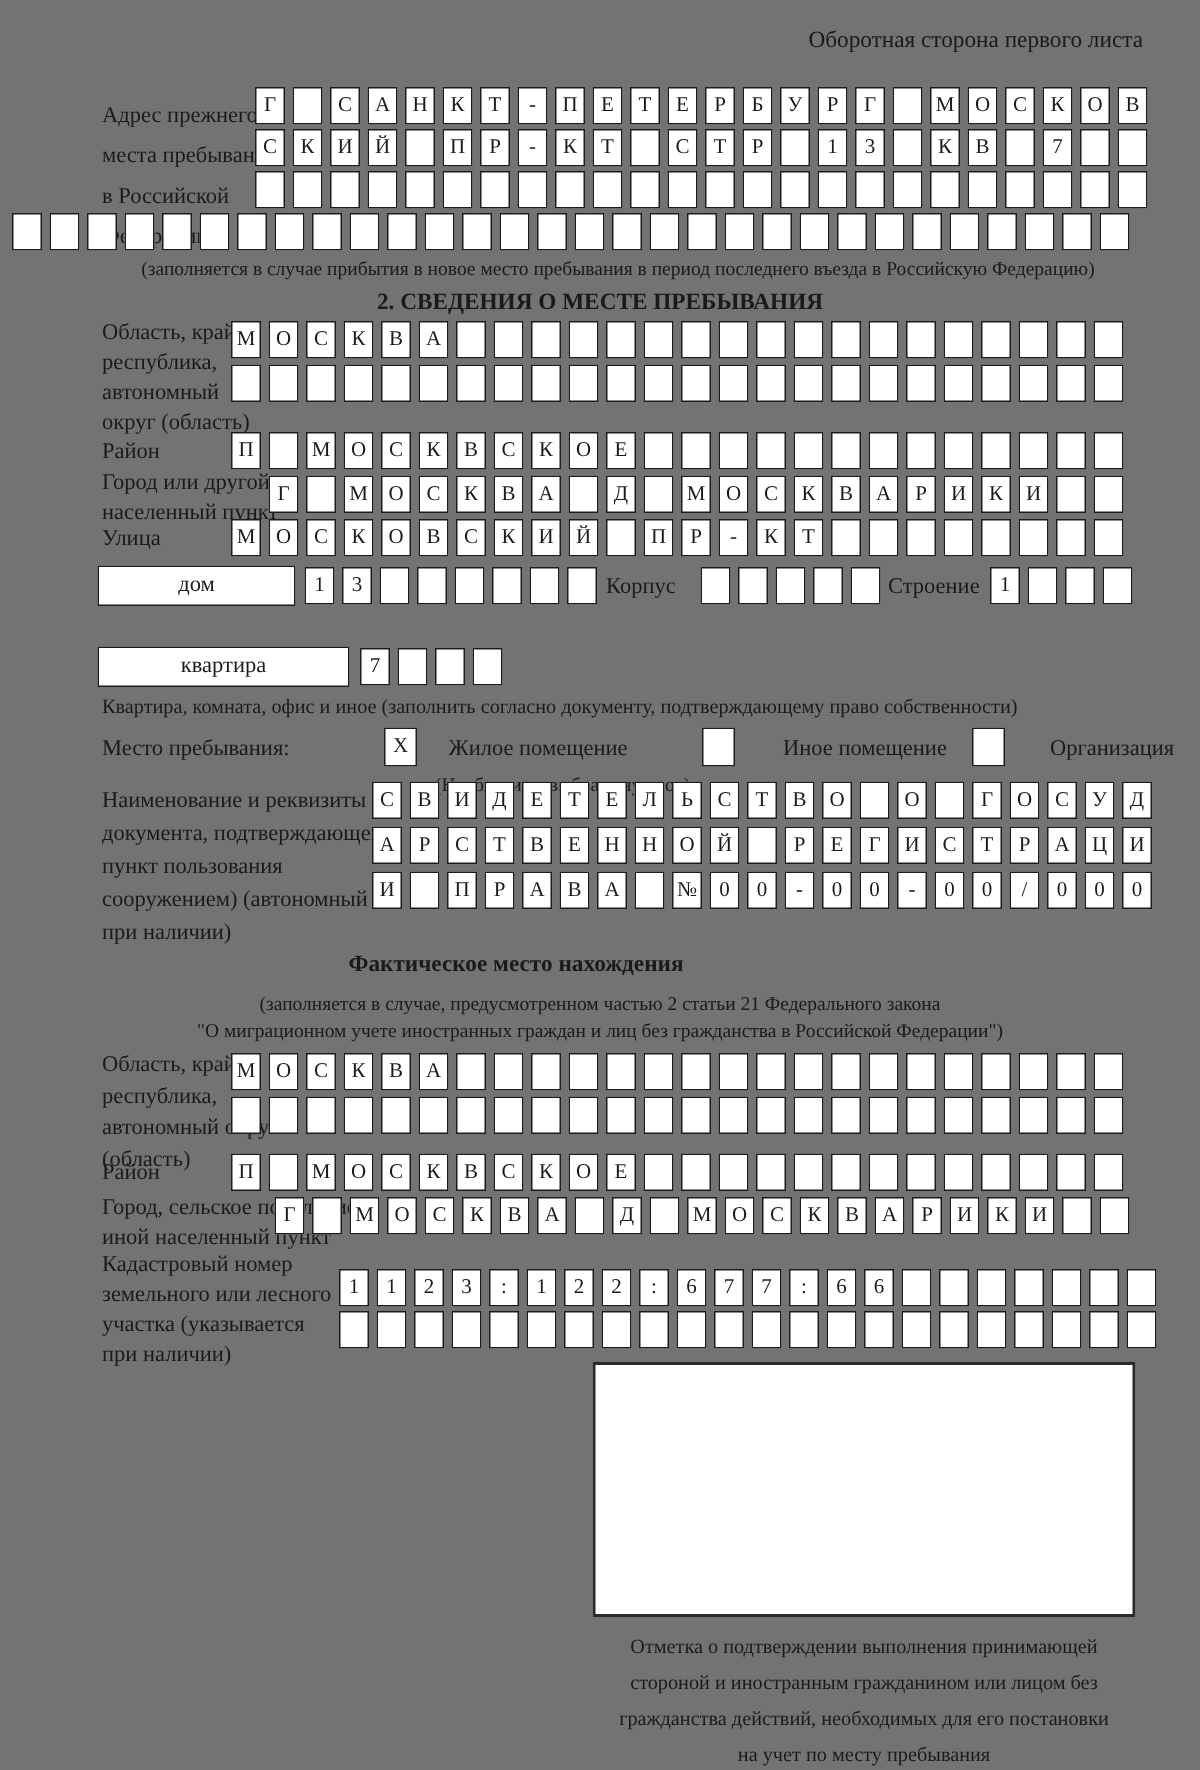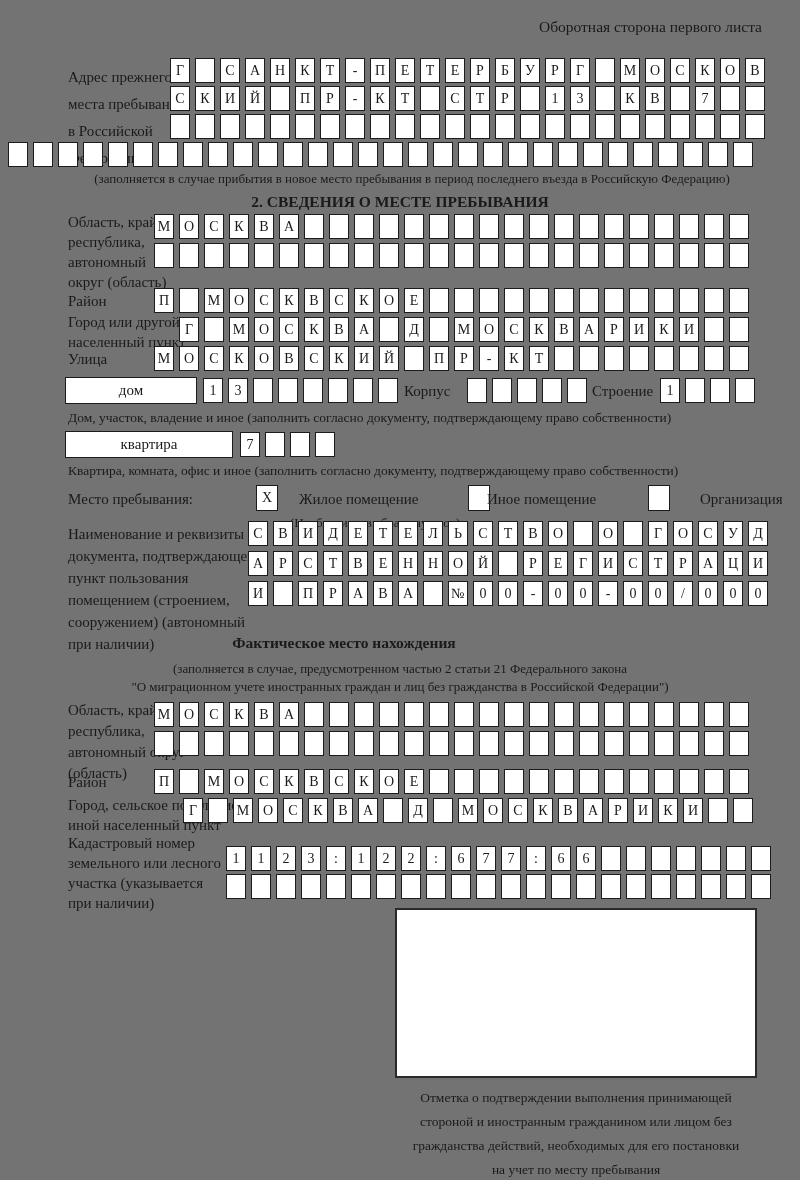--- a/index.html
+++ b/index.html
@@ -316,45 +316,43 @@
       <span class="cell"></span>
       <span class="cell"></span>
     </div>
   <div class="abs lbl" style="left:592px;top:381px;">Строение</div>
   <div class="abs grid" style="left:660px;top:378px;">
       <span class="cell">1</span>
       <span class="cell"></span>
       <span class="cell"></span>
       <span class="cell"></span>
     </div>
-  <div class="abs note" style="left:68px;top:410px;font-size:13.5px;">Дом, участок, владение и иное (заполнить согласно документу, подтверждающему право собственности)</div>
 
   <div class="abs widebox" style="left:65px;top:431px;width:168px;">квартира</div>
   <div class="abs grid" style="left:240px;top:432px;">
       <span class="cell">7</span>
       <span class="cell"></span>
       <span class="cell"></span>
       <span class="cell"></span>
     </div>
   <div class="abs note" style="left:68px;top:463px;font-size:13.5px;">Квартира, комната, офис и иное (заполнить согласно документу, подтверждающему право собственности)</div>
 
   <div class="abs lbl" style="left:68px;top:489px;">Место пребывания:</div>
   <div class="abs chk" style="left:256px;top:485px;">X</div>
   <div class="abs lbl" style="left:299px;top:489px;">Жилое помещение</div>
   <div class="abs chk" style="left:468px;top:485px;"></div>
-  <div class="abs lbl" style="left:487px;top:489px;">Иное помещение</div>
+  <div class="abs lbl" style="left:522px;top:489px;">Иное помещение</div>
   <div class="abs chk" style="left:648px;top:485px;"></div>
   <div class="abs lbl" style="left:700px;top:489px;">Организация</div>
   <div class="abs note center" style="left:150px;top:515px;width:450px;">(Необходимо выбрать нужное)</div>
 
   <div class="abs lbl lbl22" style="left:68px;top:523px;">
     <div>Наименование и реквизиты</div>
     <div>документа, подтверждающего</div>
     <div>пункт пользования</div>
-    <div>помещением (строением,</div>
     <div>сооружением) (автономный</div>
     <div>при наличии)</div>
   </div>
   <div class="abs grid" style="left:248px;top:521px;">
       <span class="cell">С</span>
       <span class="cell">В</span>
       <span class="cell">И</span>
       <span class="cell">Д</span>
       <span class="cell">Е</span>
       <span class="cell">Т</span>

